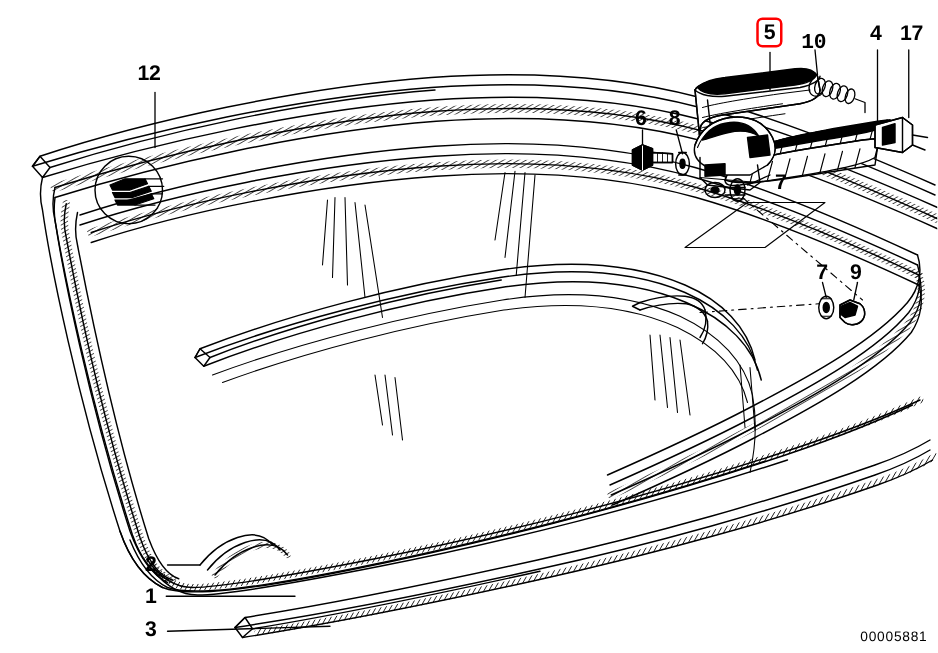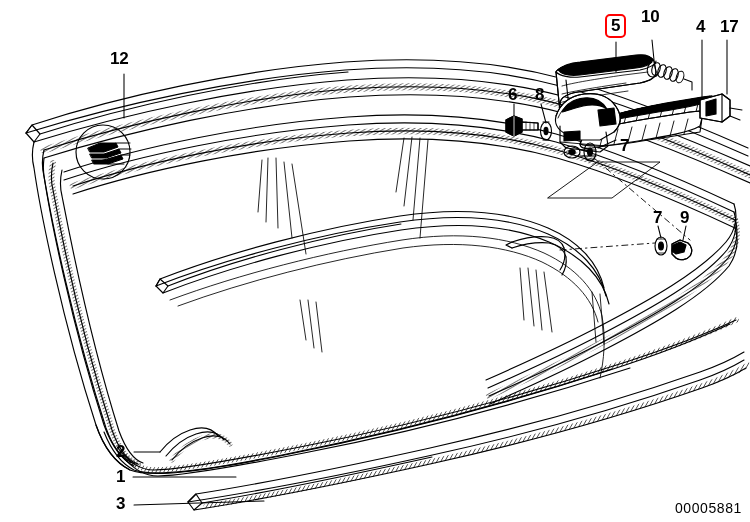--- a/index.html
+++ b/index.html
@@ -39,21 +39,21 @@
     border: 2px solid #ff0000;
     border-radius: 5px;
     padding: 1px 4px 2px 4px;
     background: #ffffff;
   }
   #diagram-ref {
     position: absolute;
     right: 8px;
     bottom: 6px;
     font-family: "Liberation Sans", sans-serif;
-    font-size: 14px;
+    font-size: 11px;
     letter-spacing: 0.6px;
     color: #000000;
   }
 </style>
 </head>
 <body>
 
 <div id="diagram-root">
 
   <svg id="parts-svg" viewBox="0 0 750 522" xmlns="http://www.w3.org/2000/svg">
@@ -366,21 +366,21 @@
         <path d="M172,460 C180,450 190,442 202,438 C214,434 224,436 230,444"></path>
       </g>
 
     </g>
   </svg>
 
   <div class="callout-label" style="left:110px; top:50px;">12</div>
 
   <div class="callout-label highlighted" style="left:605px; top:14px;">5</div>
 
-  <div class="callout-label" style="left:641px; top:8px;">10</div>
+  <div class="callout-label" style="left:641px; top:26px;font-family:Liberation Mono, monospace;">10</div>
 
   <div class="callout-label" style="left:696px; top:18px;">4</div>
 
   <div class="callout-label" style="left:720px; top:18px;">17</div>
 
   <div class="callout-label" style="left:508px; top:86px;">6</div>
 
   <div class="callout-label" style="left:535px; top:86px;">8</div>
 
   <div class="callout-label" style="left:620px; top:137px;">7</div>

